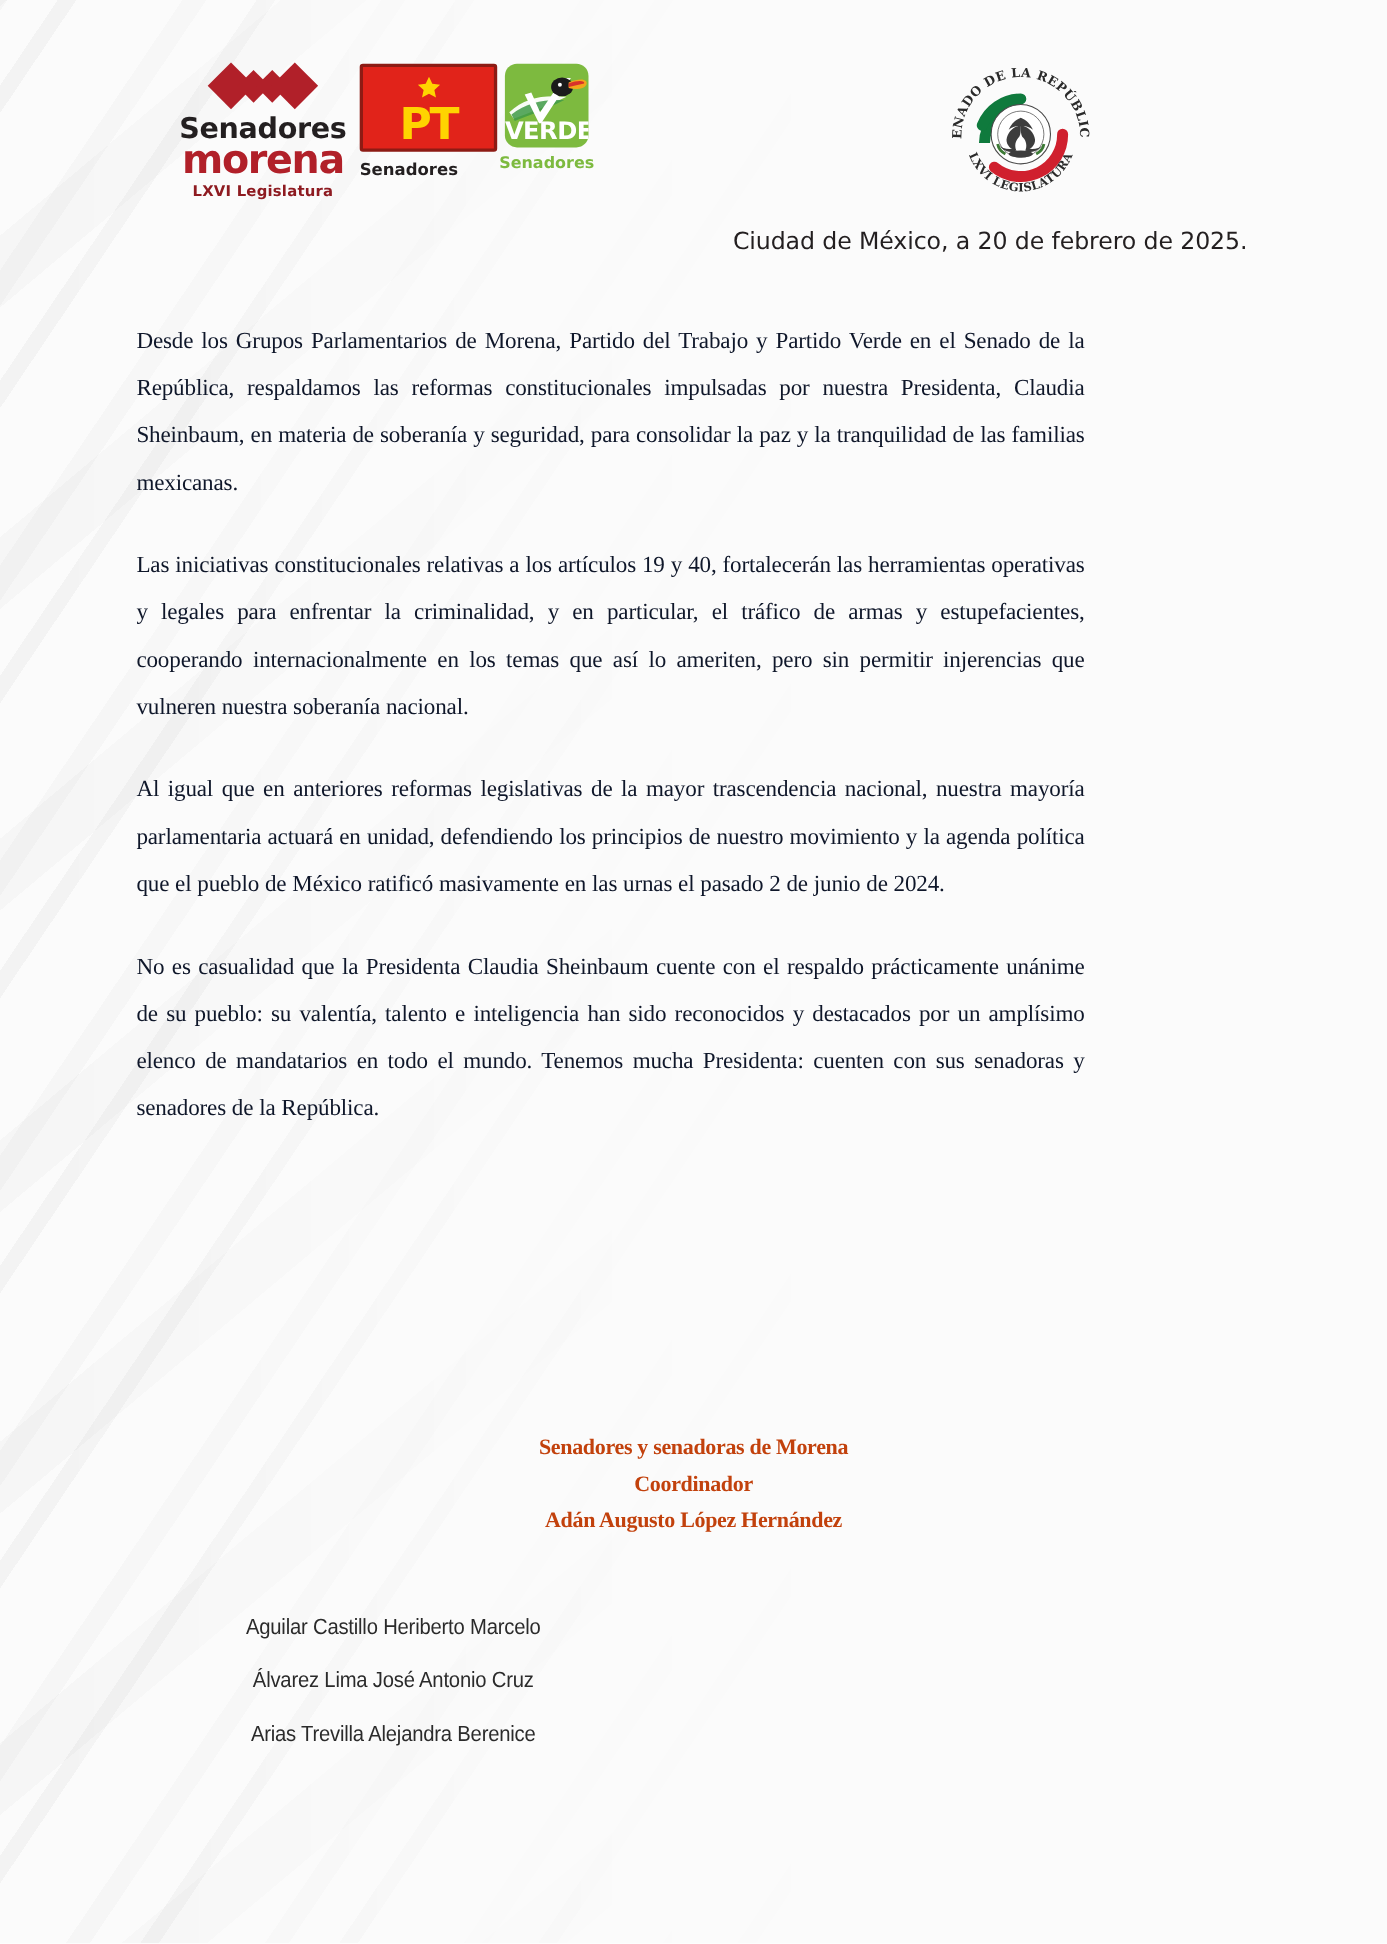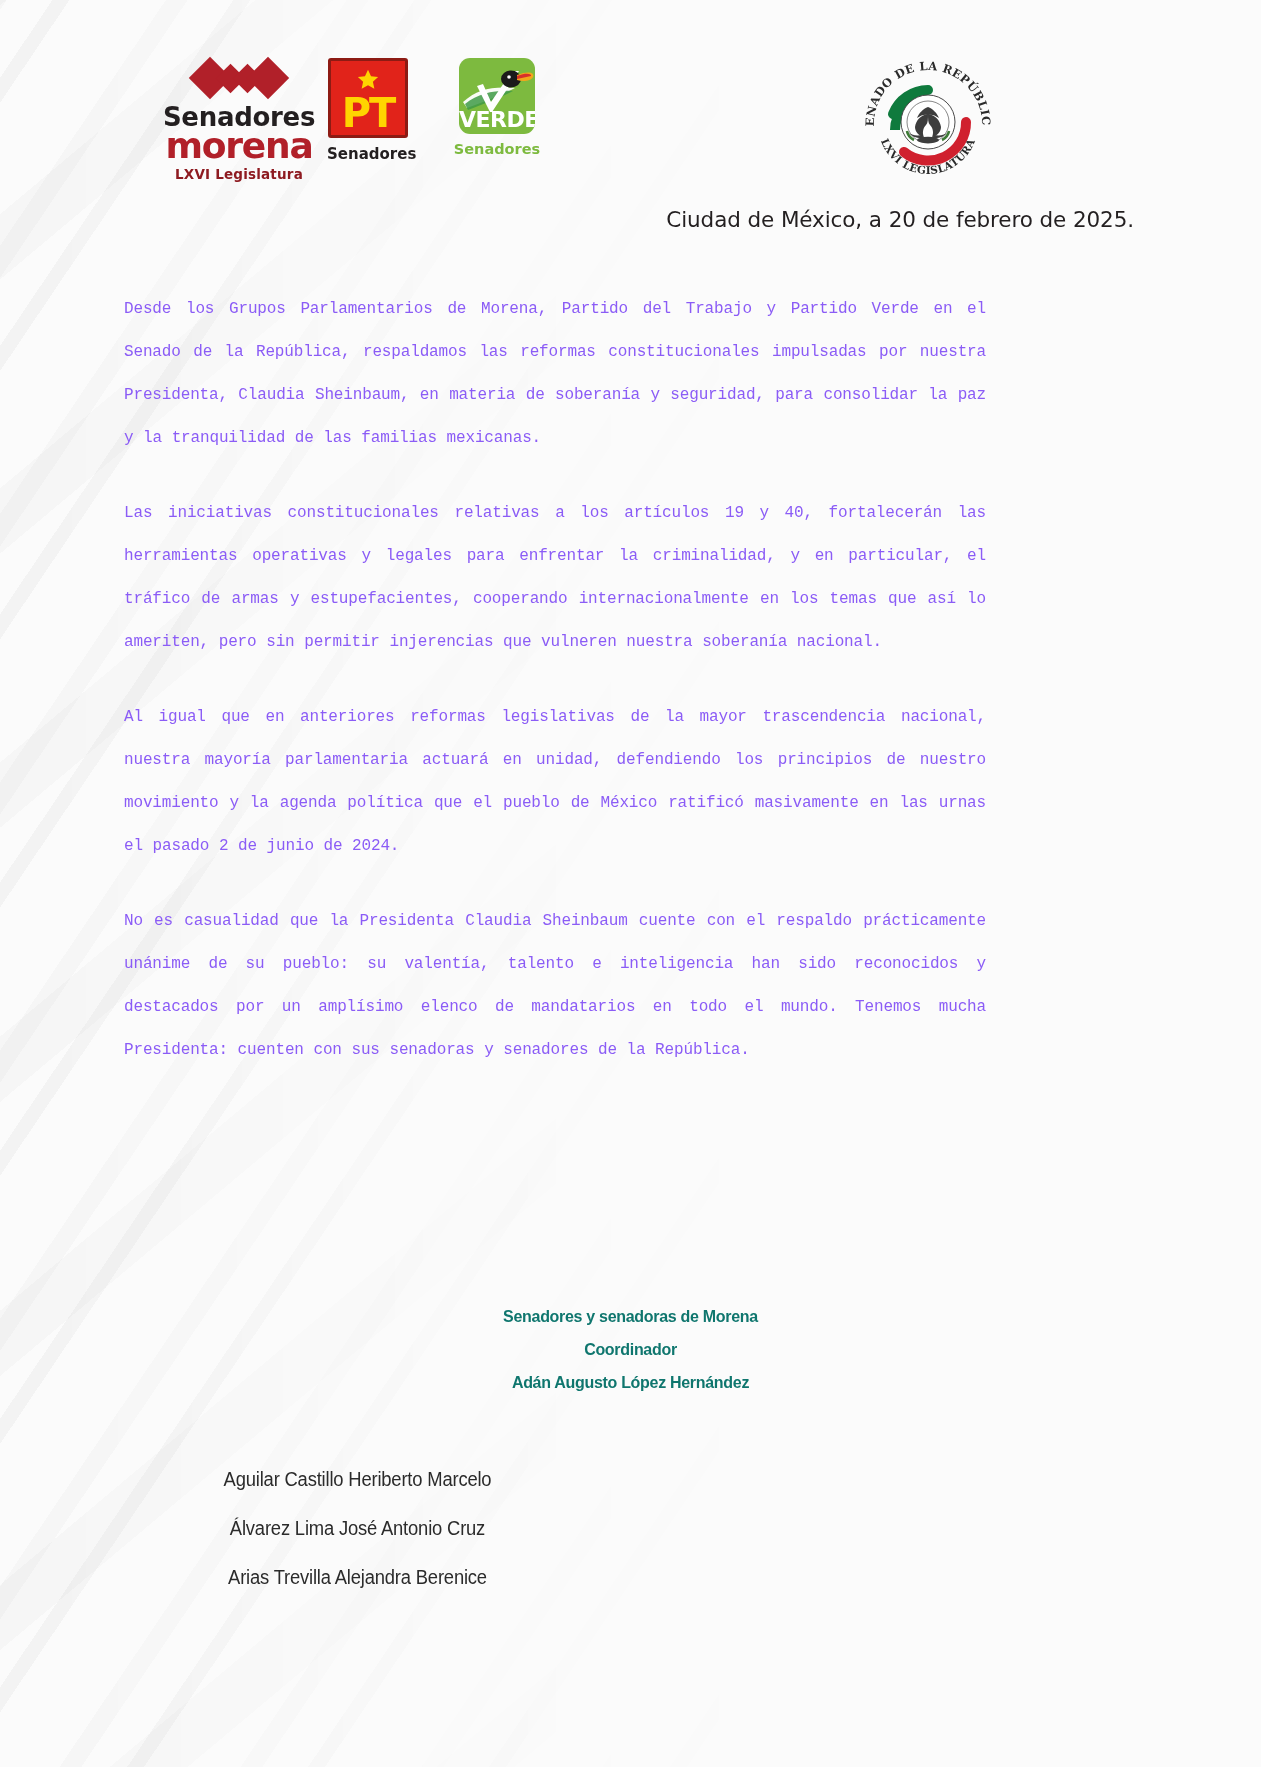--- a/index.html
+++ b/index.html
@@ -89,20 +89,21 @@
     font-weight: 700; font-size: 13.5px; color: #8e1b21;
     letter-spacing: 0.2px; margin-top: 1px;
   }
 
   
   .logo-pt { position: absolute; left: 327px; top: 14px; width: 82px; text-align: center; }
   .pt-box {
     width: 74px; height: 74px; margin: 0 auto;
     background: #e1231a; border: 3px solid #8d1b14; border-radius: 3px;
     position: relative;
+    padding-left: 45px;
   }
   .pt-star {
     position: absolute; top: 7px; left: 50%; transform: translateX(-50%);
     width: 0; height: 0; color: #ffd400; font-size: 22px; line-height: 22px;
   }
   .pt-star svg { position: absolute; left: -13px; top: 0; }
   .pt-letters {
     position: absolute; bottom: 2px; left: 0; right: 0;
     font-family: "DejaVu Sans", sans-serif;
     font-weight: 700; font-size: 40px; color: #ffd400;
@@ -142,43 +143,43 @@
     font-size: 21.5px; color: #231f20; letter-spacing: -0.1px; padding-left: 24px;
   }
 
   .body-text {
     position: absolute;
     top: 288px;
     left: 124px;
     width: 862px;
   }
   .para {
-    font-family: Liberation Mono, monospace;
-    font-size: 16px;
+    font-family: Liberation Serif, serif;
+    font-size: 21px;
     line-height: 43px;
     text-align: justify;
-    color: #8b5cf6;
+    color: #0f172a;
     margin: 0 0 32px 0;
     letter-spacing: -0.15px;
     word-spacing: 0.2px;
   }
   .para:last-child { margin-bottom: 0; }
 
   
   .signature {
     position: absolute;
     top: 1300px; left: 0; right: 0;
     text-align: center;
   }
   .sig-line {
-    font-family: Liberation Sans, sans-serif;
+    font-family: Liberation Serif, serif;
     font-weight: 700;
-    font-size: 16px;
+    font-size: 20px;
     line-height: 33px;
-    color: #0f766e;
+    color: #c2410c;
     letter-spacing: -0.3px;
   }
 
   
   .names {
     position: absolute;
     top: 1455px; left: 150px; width: 830px;
     display: flex;
   }
   .names-col { width: 50%; }

